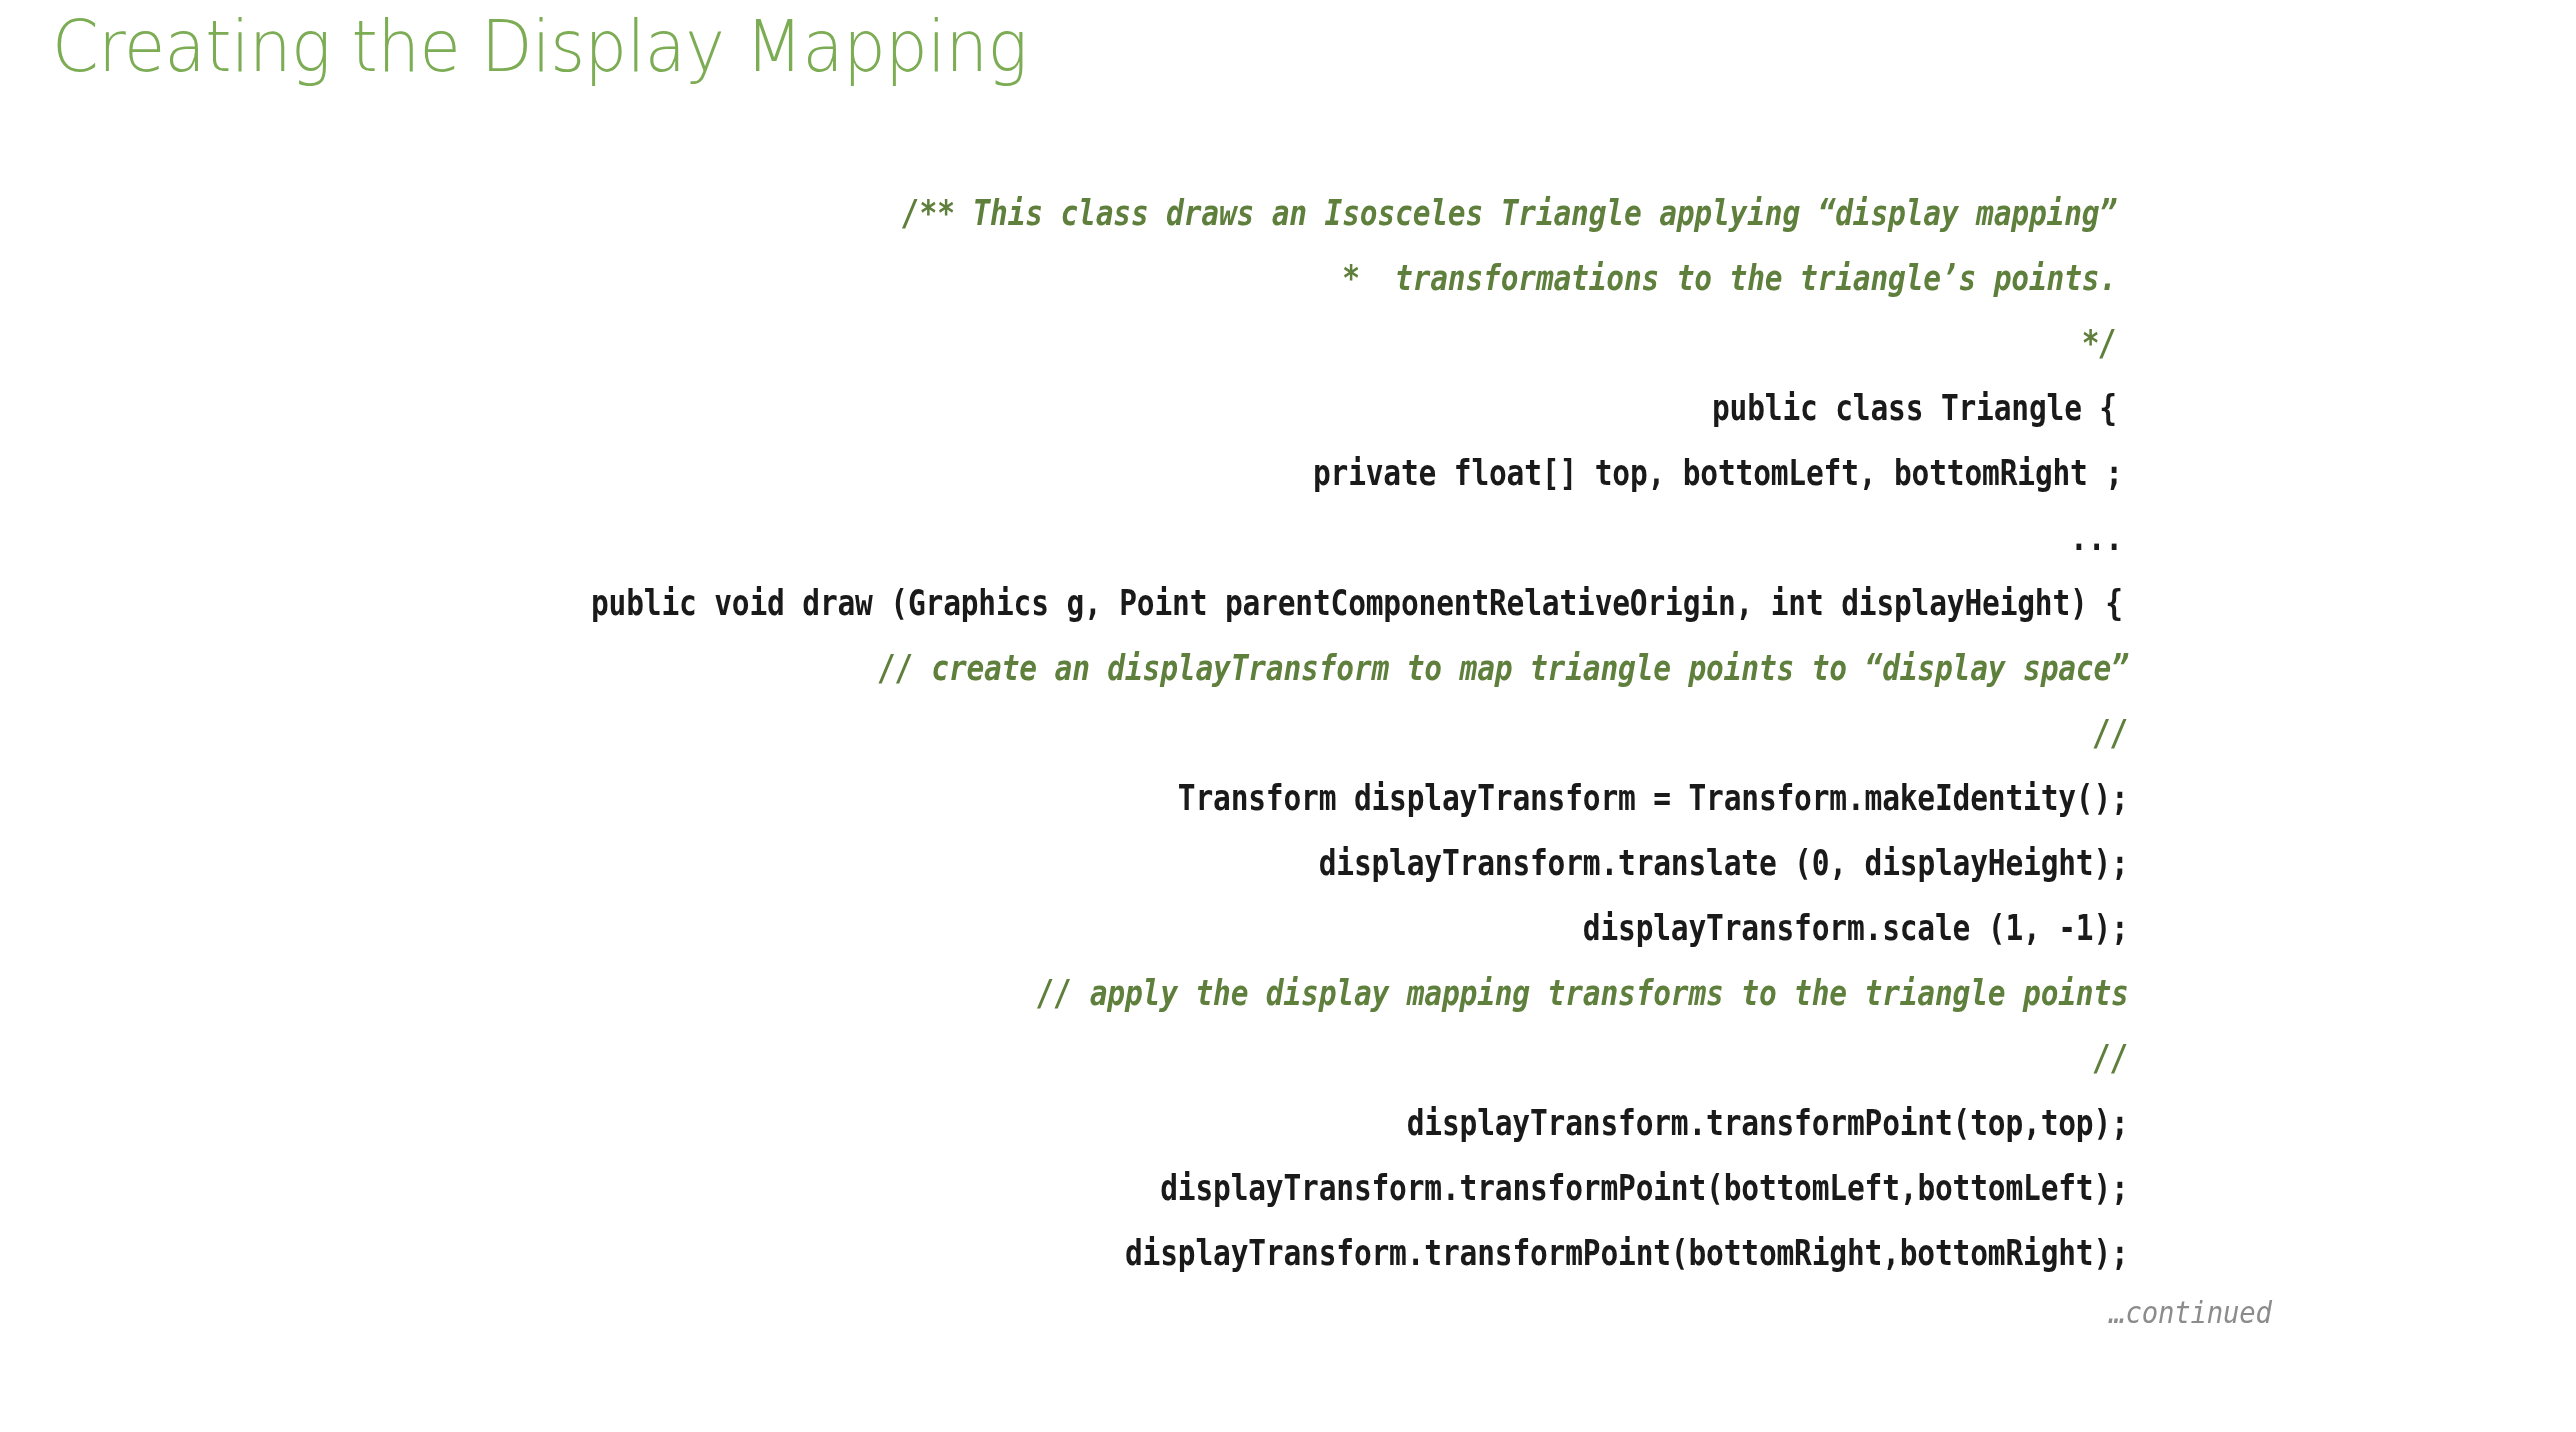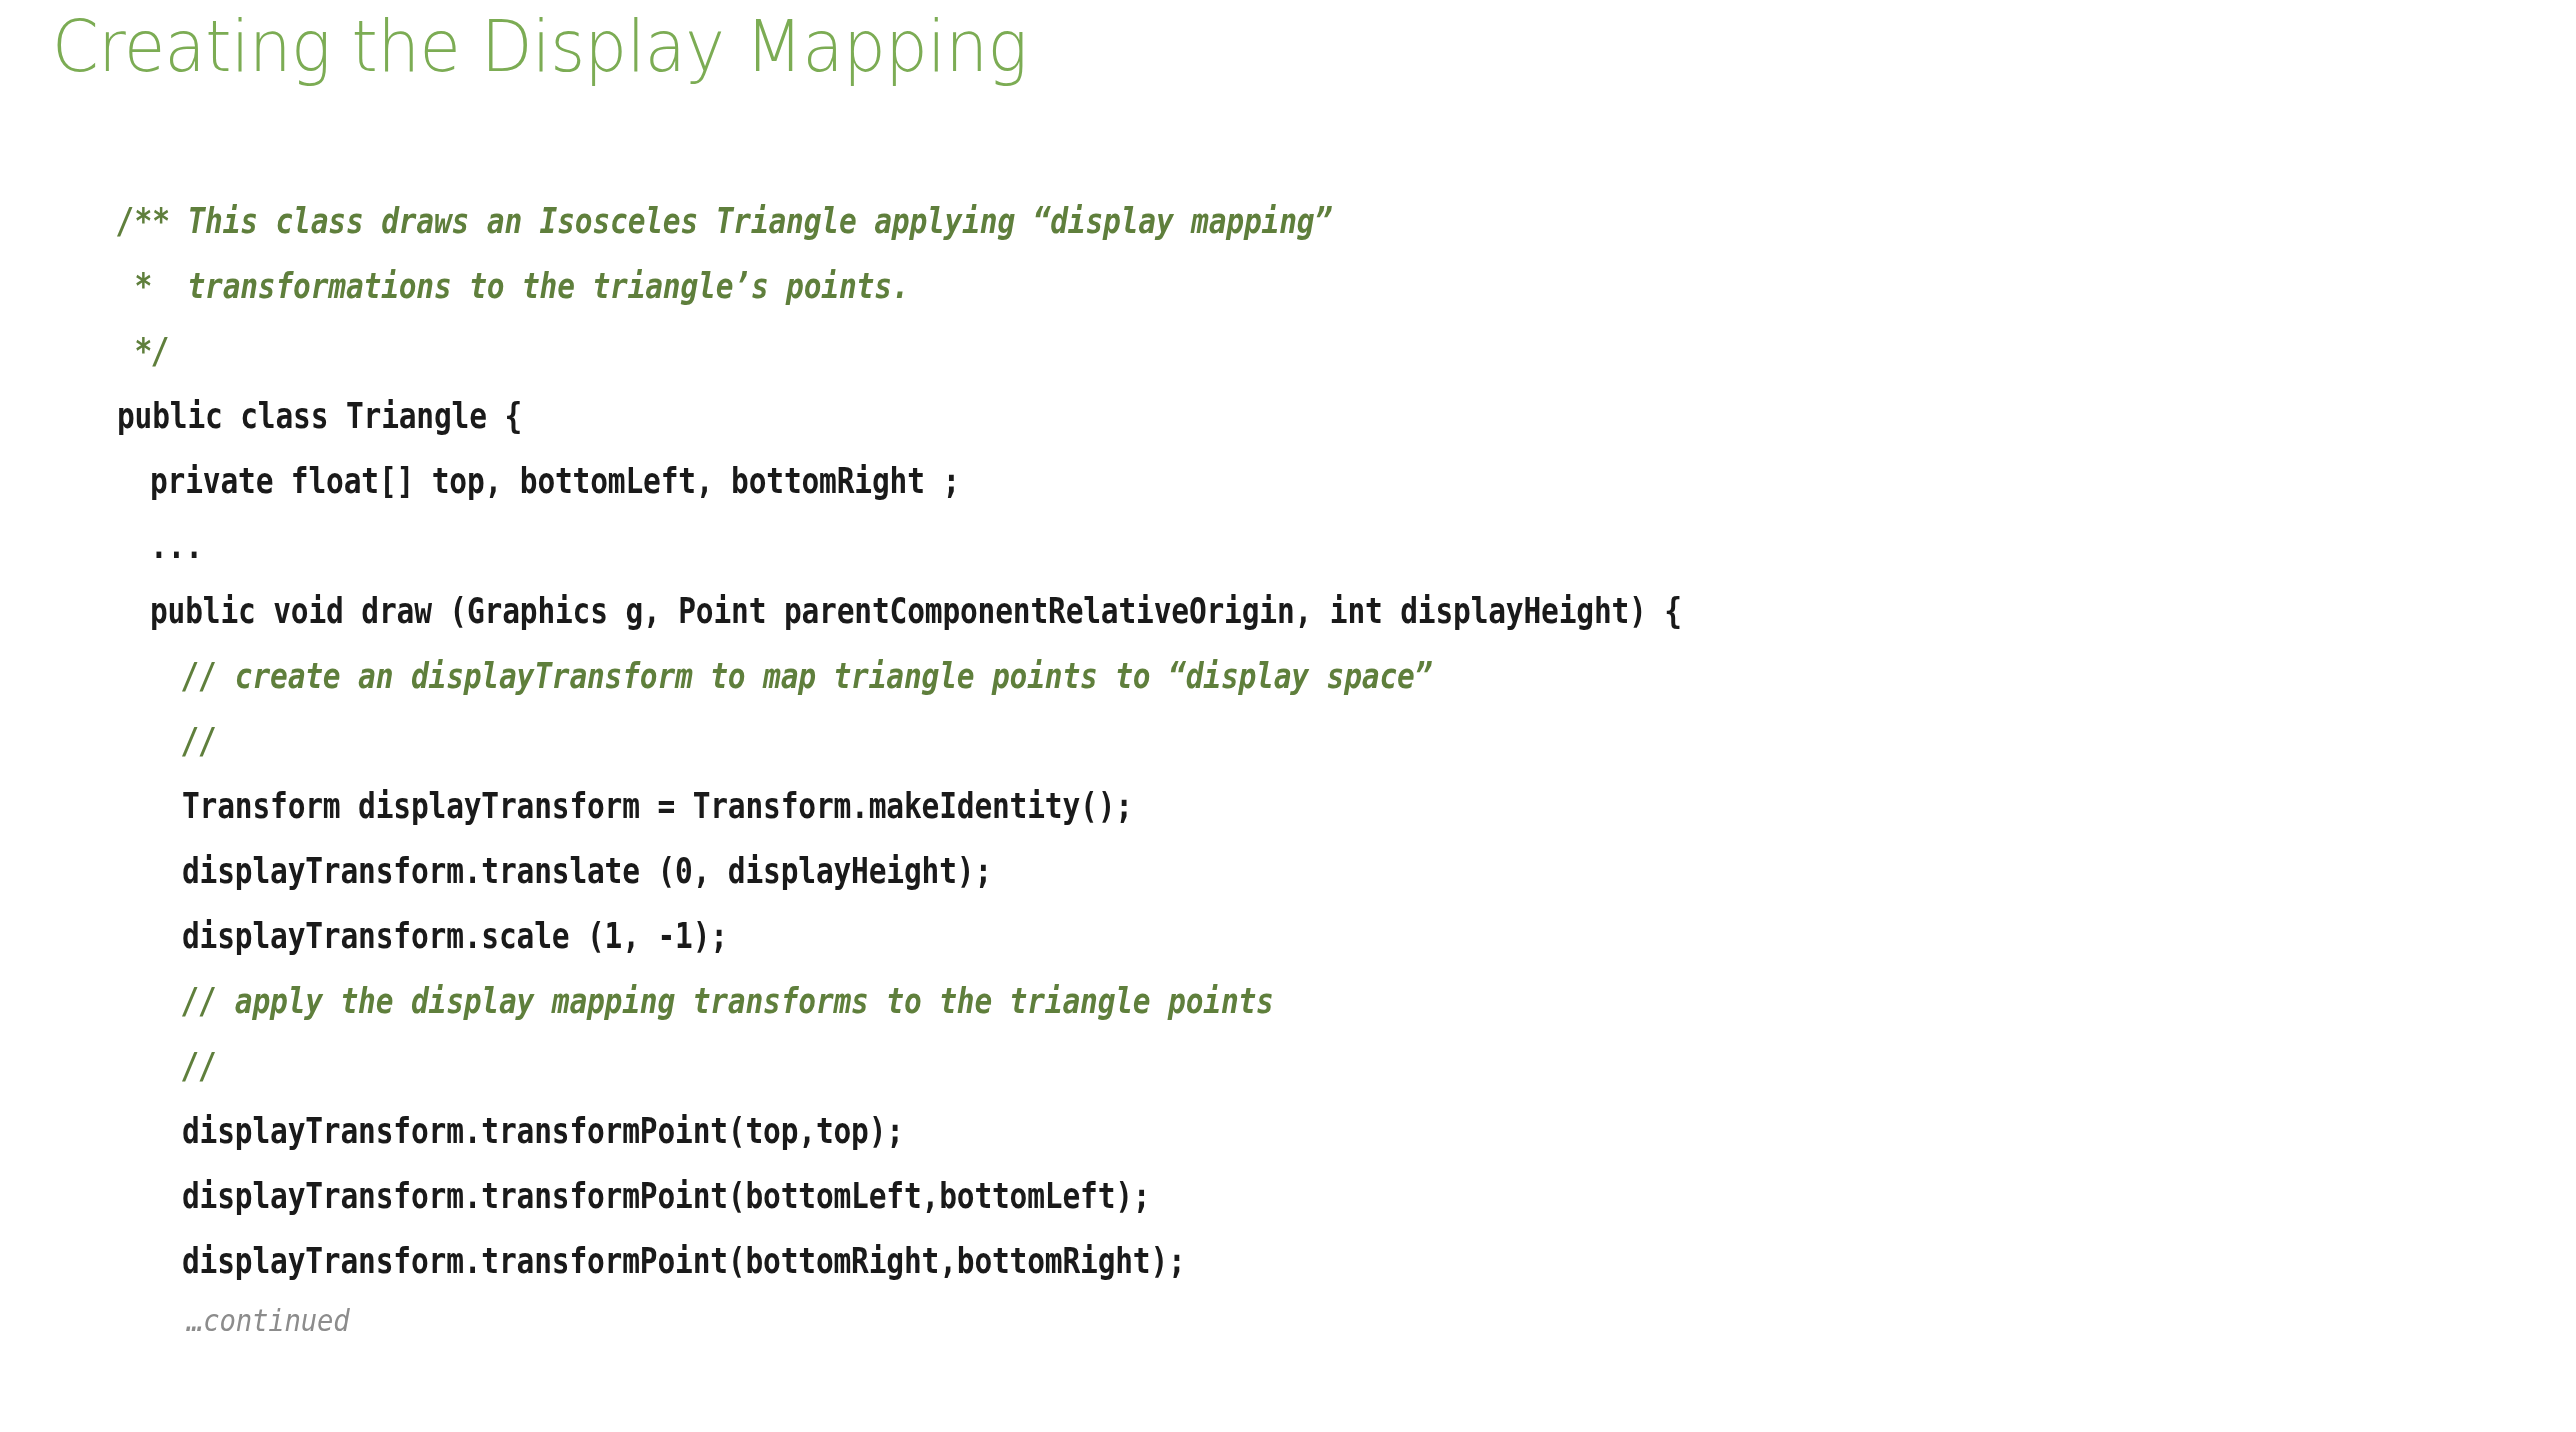--- a/index.html
+++ b/index.html
@@ -13,20 +13,21 @@
     overflow: hidden;
     font-family: "Liberation Sans", sans-serif;
     -webkit-font-smoothing: antialiased;
   }
 
   .slide {
     position: relative;
     width: 2576px;
     height: 1134px;
     background: #ffffff;
+    text-align: right;
   }
 
   
   .slide-title {
     position: absolute;
     left: 52px;
     top: 5.4px;
     font-family: "DejaVu Sans", sans-serif;
     font-size: 72px;
     line-height: 1.15;
@@ -35,21 +36,21 @@
     color: #7CAC54;
     white-space: pre;
     transform: scaleX(0.93);
     transform-origin: left top;
   }
 
   
   .code-block {
     position: absolute;
     left: 117px;
-    top: 188px;
+    top: 180px;
     width: 2439px;
   }
 
   .code-line {
     font-family: "DejaVu Sans Mono", "Liberation Mono", monospace;
     font-size: 36px;
     line-height: 65px;
     font-weight: bold;
     color: #1a1a1a;
     white-space: pre;

